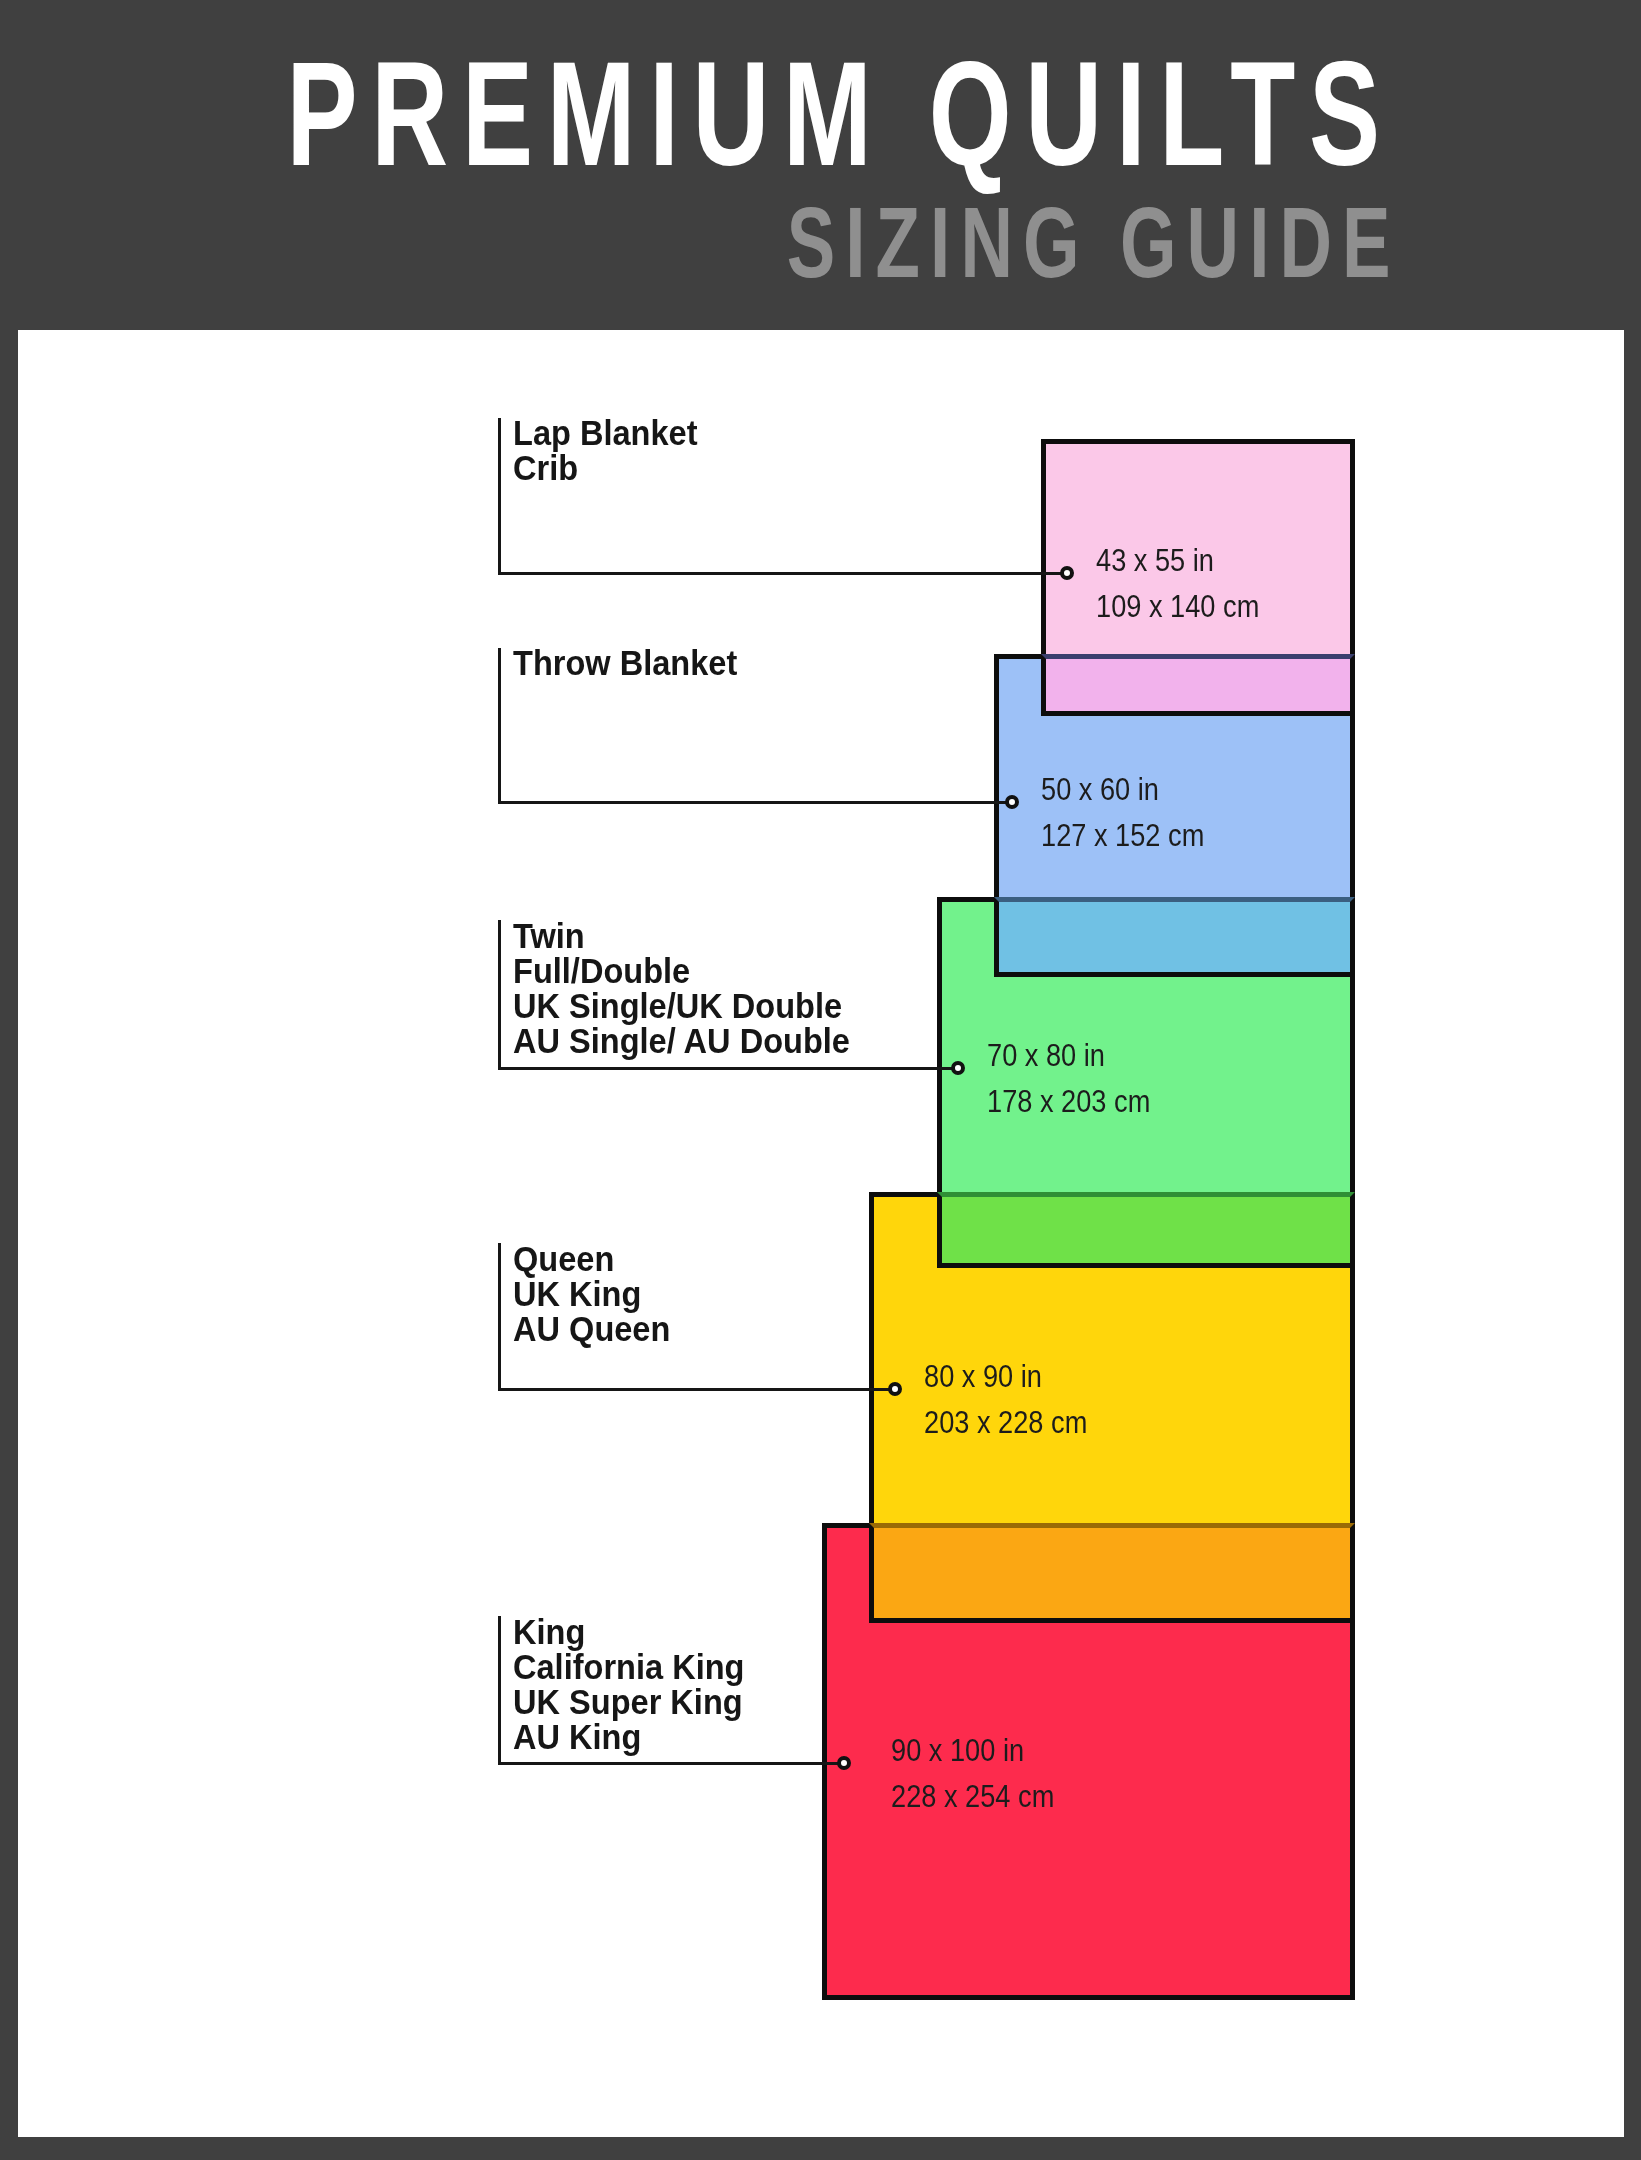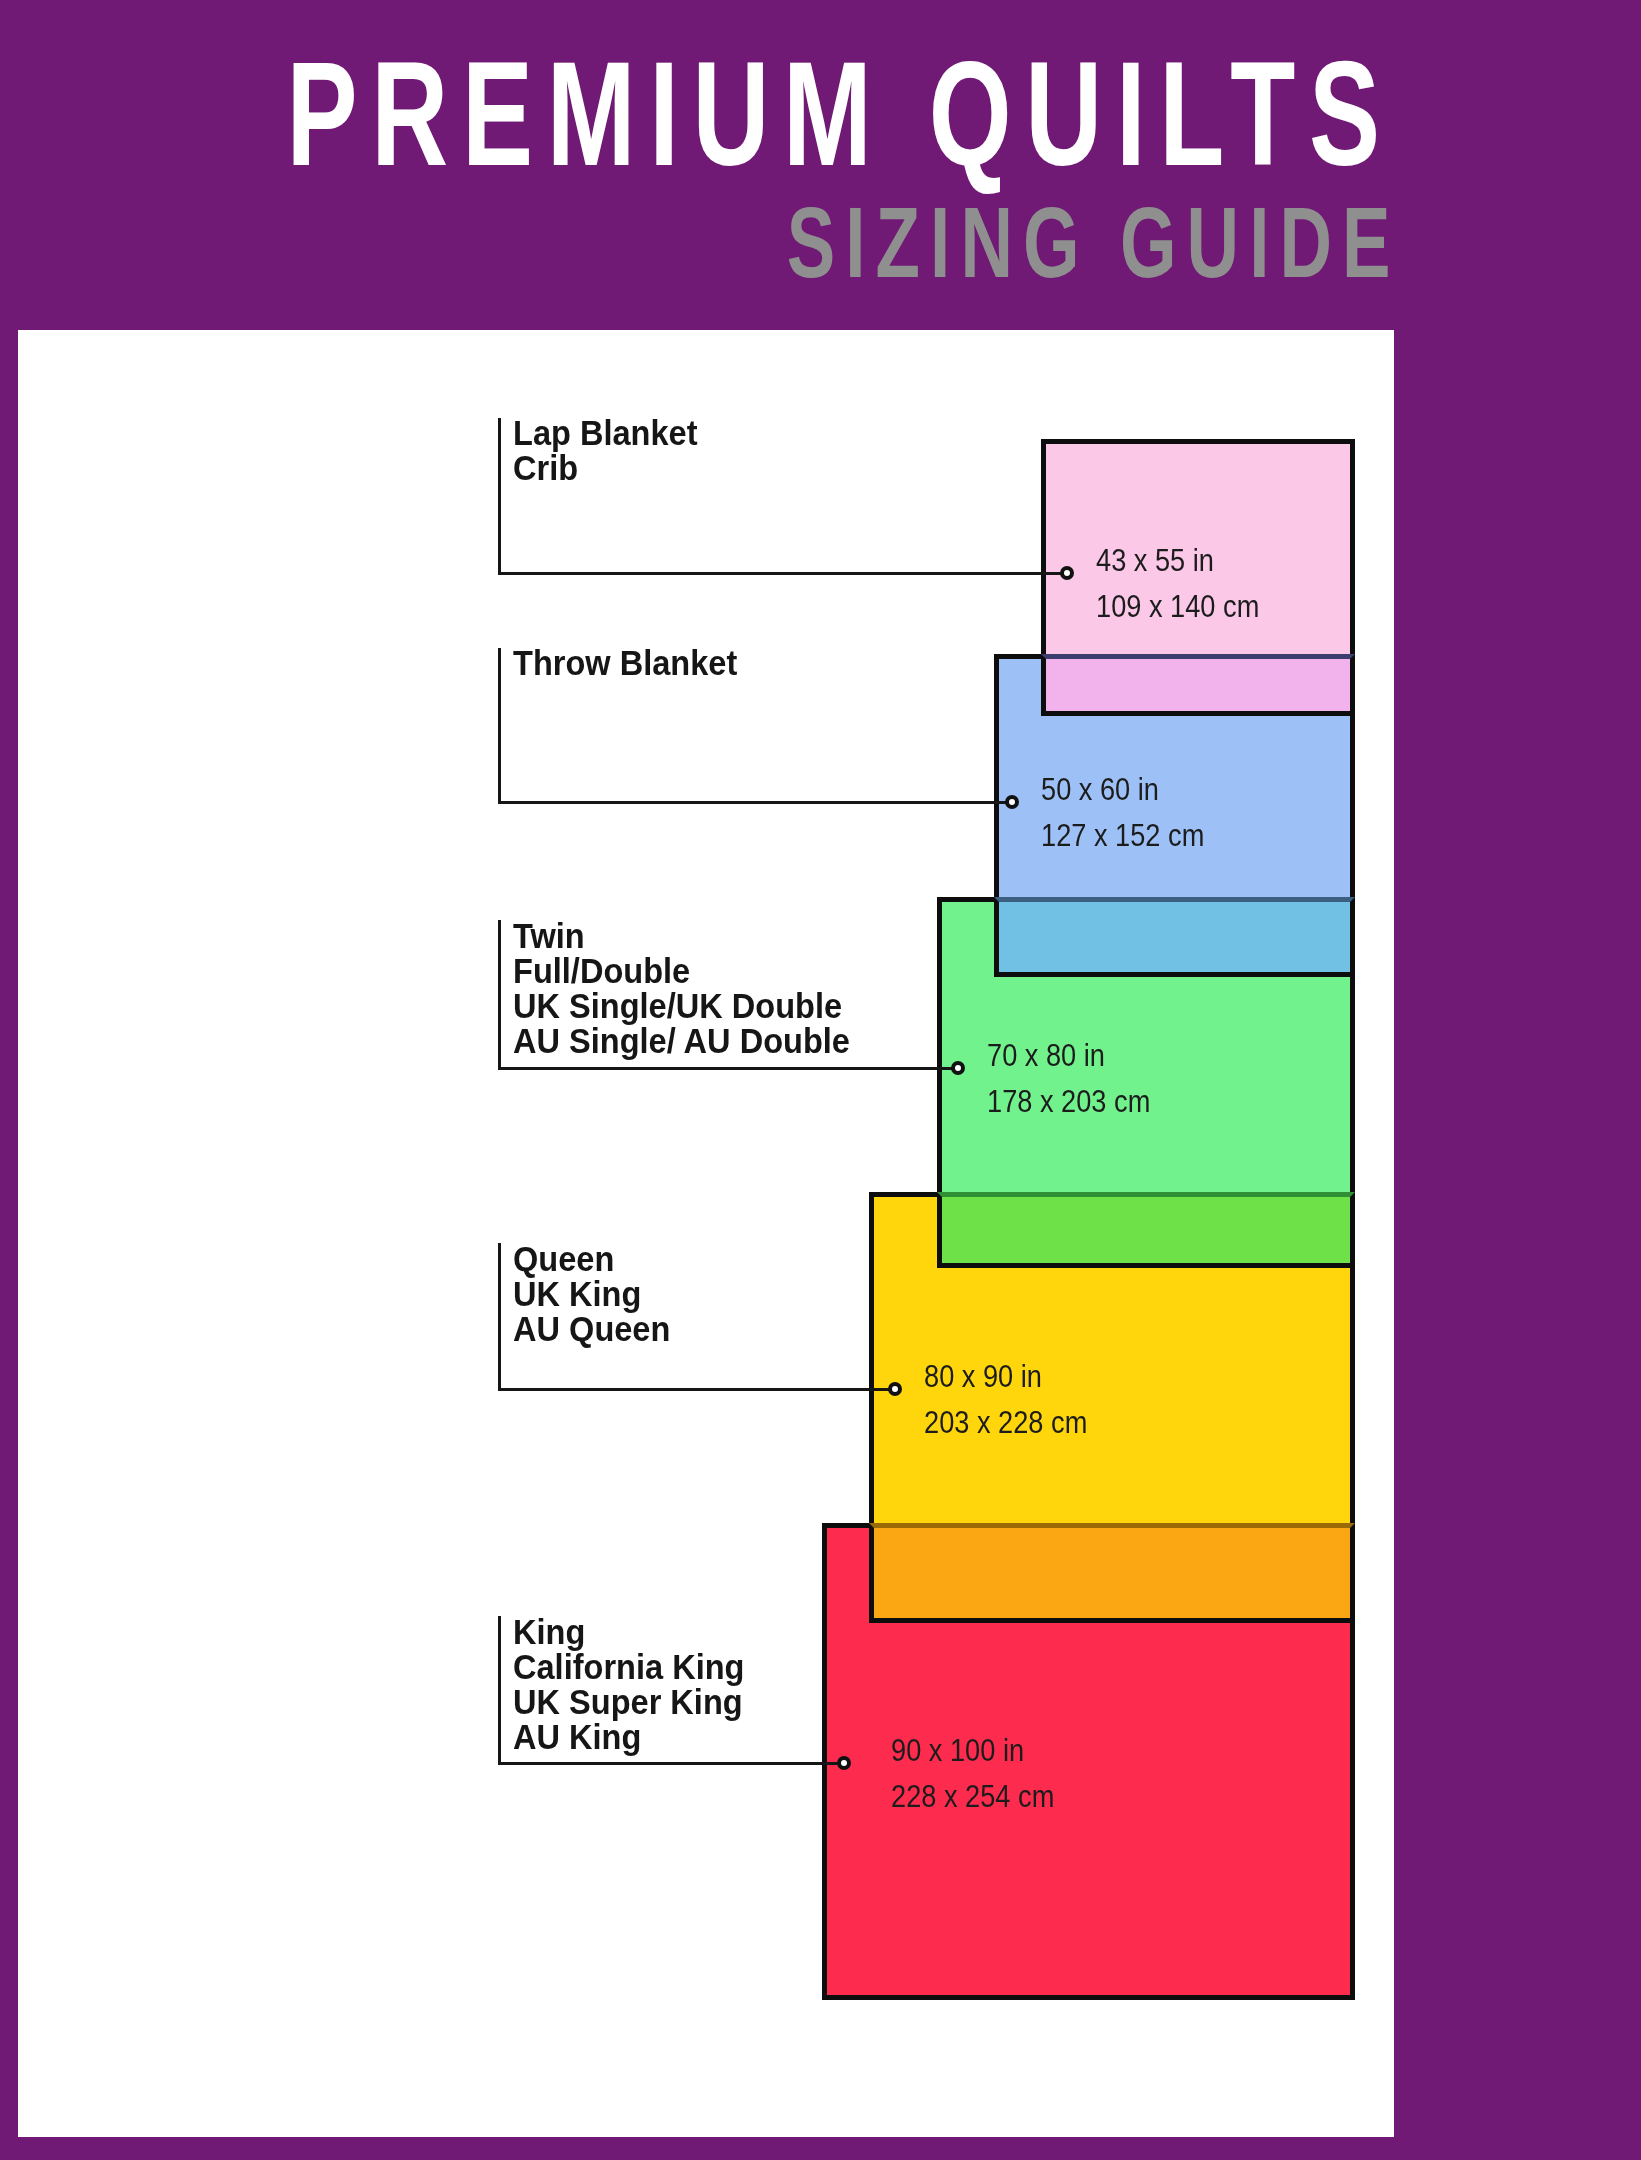--- a/index.html
+++ b/index.html
@@ -1,27 +1,27 @@
 <!DOCTYPE html>
 <html><head>
 <meta charset="utf-8">
 <style>
   html,body{margin:0;padding:0;background:#2b2b2b;}
-  .page{position:relative;width:1641px;height:2160px;background:#701a75;overflow:hidden;
+  .page{position:relative;width:1641px;height:2160px;background:#404040;overflow:hidden;
         font-family:"Liberation Sans", sans-serif;}
   
   .masthead{position:absolute;left:0;top:0;width:1641px;height:330px;}
   .title{position:absolute;top:40px;right:247px;color:#ffffff;font-weight:700;
          font-size:148px;line-height:1;letter-spacing:19px;white-space:nowrap;
          transform:scaleX(.72);transform-origin:100% 0;}
   .subtitle{position:absolute;top:192px;right:240px;color:#8f8f8f;font-weight:700;
          font-size:101px;line-height:1;letter-spacing:14px;white-space:nowrap;
          transform:scaleX(.72);transform-origin:100% 0;}
   
-  .canvas{position:absolute;left:18px;top:330px;width:1376px;height:1807px;background:#ffffff;}
+  .canvas{position:absolute;left:18px;top:330px;width:1606px;height:1807px;background:#ffffff;}
   
   .rect,.band{position:absolute;box-sizing:border-box;border:5px solid #0d0d0d;}
   .rect{z-index:1;}
   .band{z-index:2;}
   .r1{left:1023px;top:109px;width:314px;height:277px;}
   .r2{left:976px; top:324px;width:361px;height:323px;}
   .r3{left:919px; top:567px;width:418px;height:371px;}
   .r4{left:851px; top:862px;width:486px;height:431px;}
   .r5{left:804px; top:1193px;width:533px;height:477px;}
   .b1{left:1023px;top:324px;width:314px;height:62px;}

